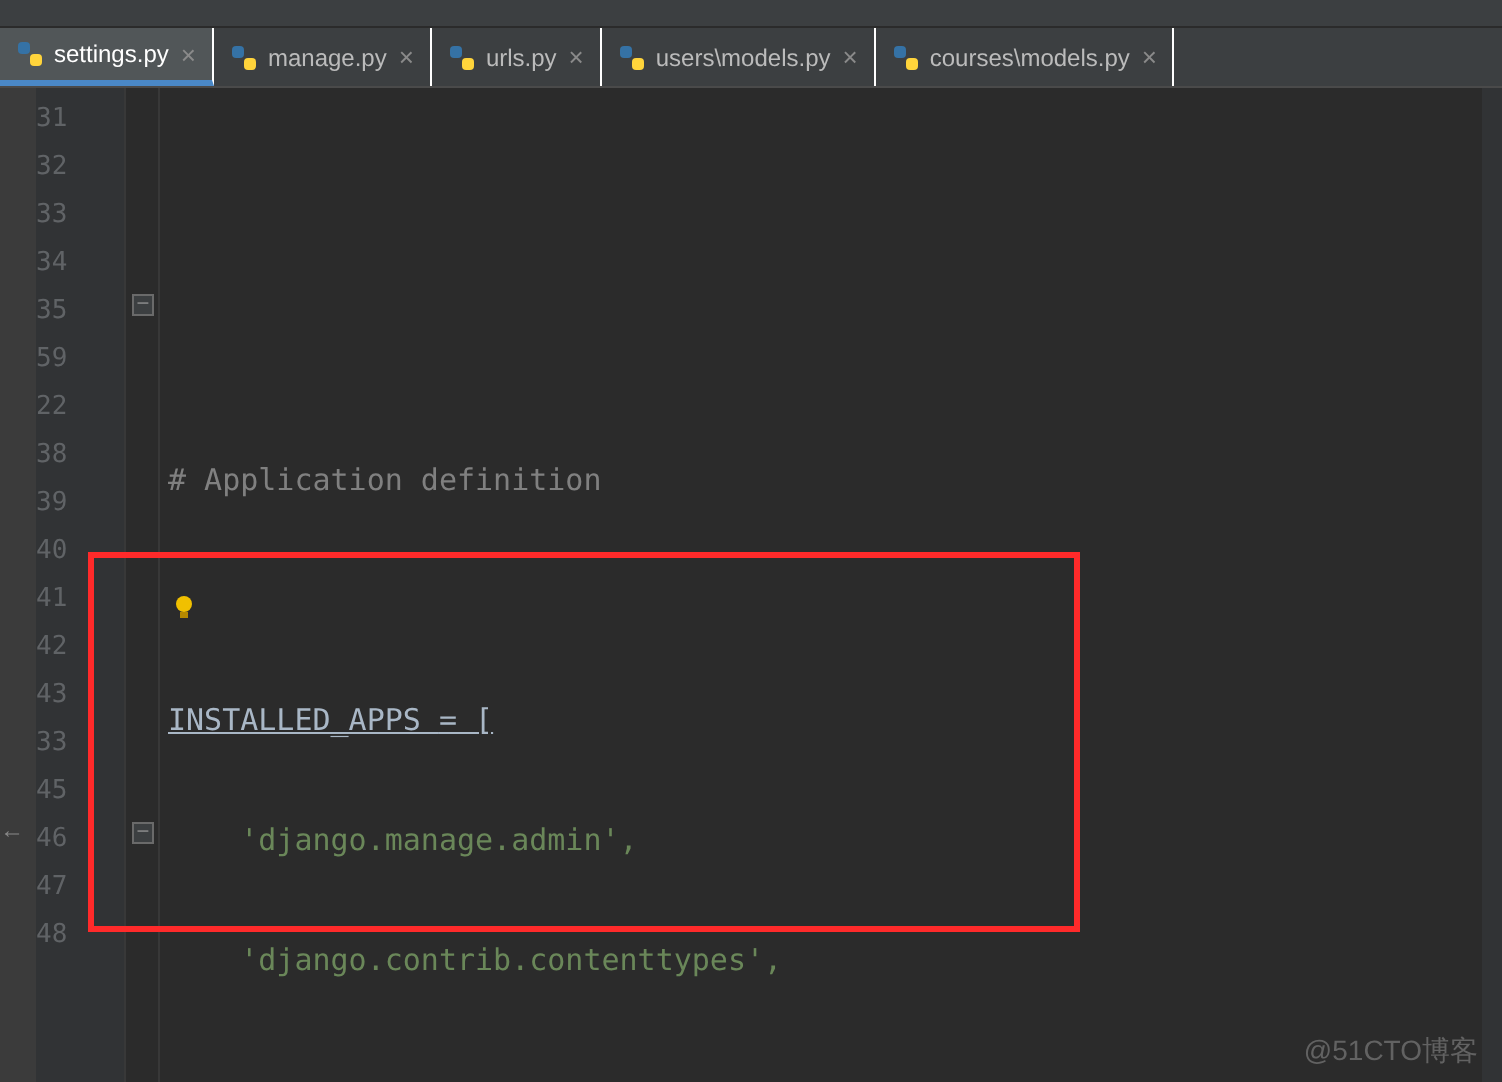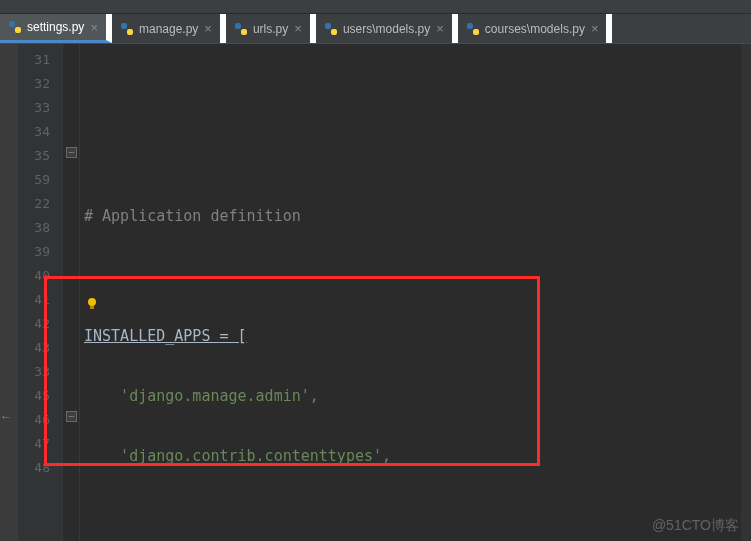--- a/index.html
+++ b/index.html
@@ -22,21 +22,21 @@
     display: flex;
     background: #3c3f41;
     height: 30px;
     border-bottom: 1px solid #4a4a4a;
     overflow: hidden;
   }
   .tab {
     display: flex;
     align-items: center;
     padding: 0 8px;
-    border-right: 6px solid #ffffff;
+    border-right: 1px solid #ffffff;
     font-size: 12px;
     color: #bbbbbb;
     white-space: nowrap;
     font-family: "Segoe UI", Arial, sans-serif;
     cursor: pointer;
   }
   .tab.active {
     background: #515658;
     color: #ffffff;
     border-bottom: 3px solid #4a88c7;
@@ -56,21 +56,21 @@
     position: relative;
     background: #2b2b2b;
   }
   .gutter-left {
     width: 18px;
     background: #3b3b3b;
   }
   .gutter-lines {
     width: 44px;
     background: #313335;
-    text-align: right;
+    text-align: left;
     padding-top: 4px;
   }
   .ln {
     height: 24px;
     line-height: 24px;
     color: #606366;
     font-size: 13px;
     padding-right: 12px;
   }
   .fold-gutter {
@@ -91,20 +91,21 @@
     font-size: 9px;
     line-height: 9px;
     text-align: center;
     color: #999;
   }
   .code {
     flex: 1;
     padding-top: 4px;
     position: relative;
     white-space: pre;
+    margin-top: 24px;
   }
   .line {
     height: 24px;
     line-height: 24px;
     padding-left: 4px;
     position: relative;
   }
   .c-green { color: #6a8759; }
   .c-grey { color: #808080; }
   .c-white { color: #a9b7c6; text-decoration: underline; }

